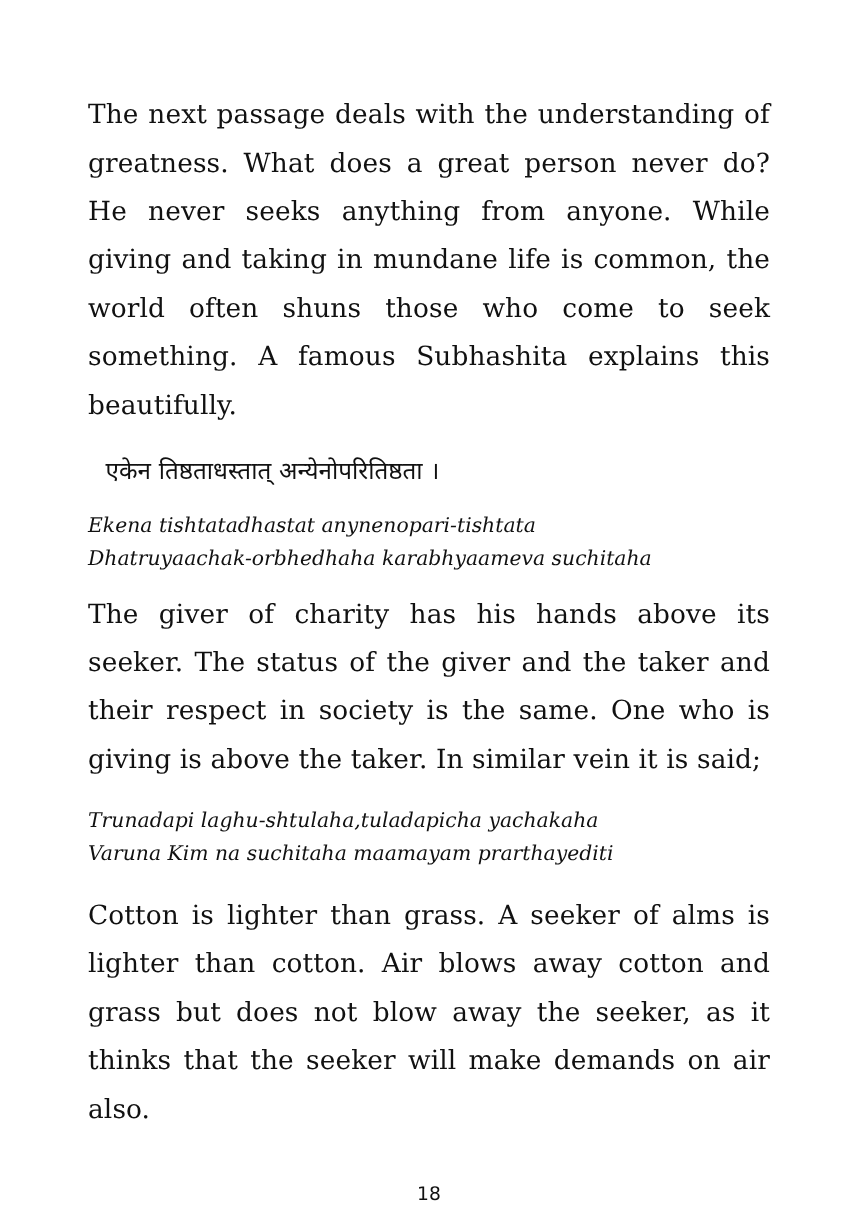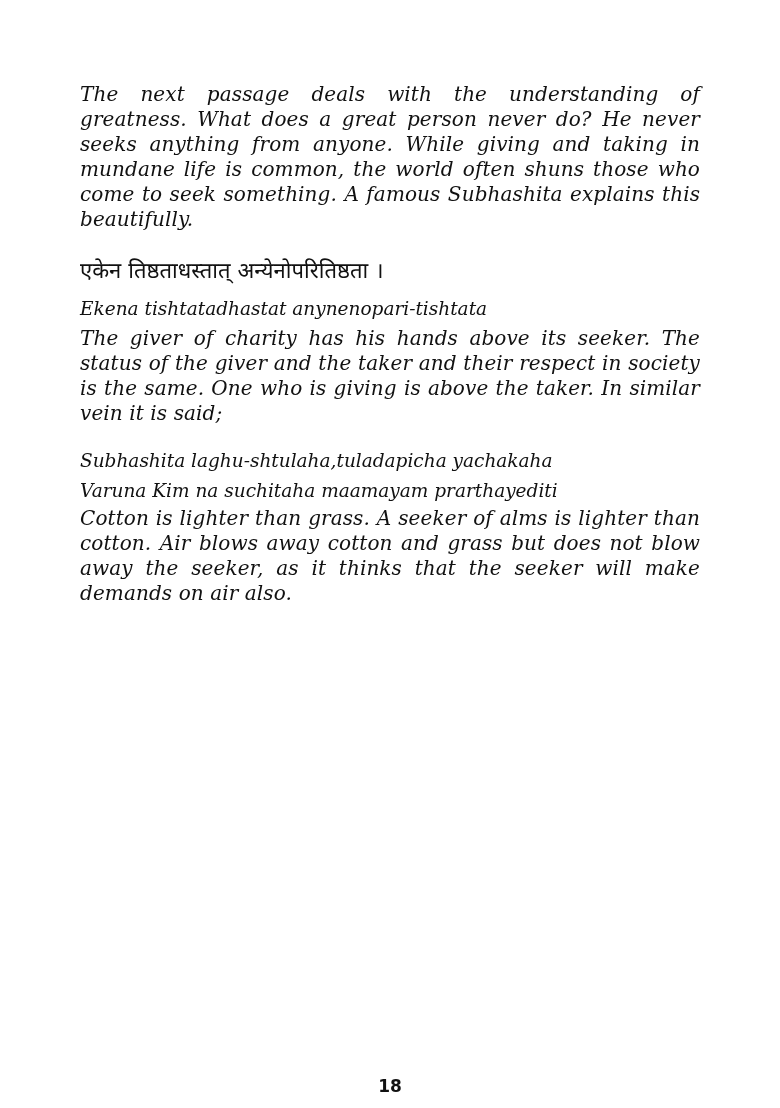--- a/index.html
+++ b/index.html
@@ -15,76 +15,76 @@
       color: #111111;
     }
     .page {
       position: absolute;
       left: 80px;
       top: 82px;
       width: 620px;
     }
     .para {
       font-family: "DejaVu Serif", "Liberation Serif", serif;
-      font-style: italic;
-      font-size: 20px;
-      line-height: 25px;
+      font-size: 24px;
+      line-height: 44px;
       text-align: justify;
       letter-spacing: 0.1px;
       margin: 0;
     }
     .para-1 { margin-bottom: 20px; }
-    .para-2 { margin-top: 2px; margin-bottom: 20px; }
-    .para-3 { }
+    .para-2 { margin-top: 12px; margin-bottom: 20px; }
+    .para-3 { margin-top: 18px; }
     .verse {
       font-family: "DejaVu Sans", "Liberation Sans", sans-serif;
       font-size: 22px;
       line-height: 38px;
-      margin: 0;
+      margin: 16px;
       white-space: nowrap;
     }
     .translit {
       font-family: "DejaVu Serif", "Liberation Serif", serif;
       font-style: italic;
       font-size: 18.5px;
       line-height: 30px;
       margin: 4px 0 0 0;
       white-space: nowrap;
     }
     .translit div { white-space: nowrap; }
     .page-number {
       position: absolute;
       left: 0;
       width: 780px;
       top: 1076px;
       text-align: center;
       font-family: "DejaVu Sans", "Liberation Sans", sans-serif;
-      font-weight: bold;
+      font-weight: normal;
       font-size: 17px;
     }
   </style>
 </head>
 <body>
 
 <div class="page">
 
   <p class="para para-1">The next passage deals with the understanding of greatness. What does a great person never do? He never seeks anything from anyone. While giving and taking in mundane life is common, the world often shuns those who come to seek something. A famous Subhashita explains this beautifully.</p>
 
   <div>
     <div class="verse">एकेन तिष्ठताधस्तात् अन्येनोपरितिष्ठता ।</div>
     <div class="translit">
       <div>Ekena tishtatadhastat anynenopari-tishtata</div>
+      <div>Dhatruyaachak-orbhedhaha karabhyaameva suchitaha</div>
     </div>
   </div>
 
   <p class="para para-2">The giver of charity has his hands above its seeker. The status of the giver and the taker and their respect in society is the same. One who is giving is above the taker. In similar vein it is said;</p>
 
   <div>
     <div class="translit">
-      <div>Subhashita laghu-shtulaha,tuladapicha yachakaha</div>
+      <div>Trunadapi laghu-shtulaha,tuladapicha yachakaha</div>
       <div>Varuna Kim na suchitaha maamayam prarthayediti</div>
     </div>
   </div>
 
   <p class="para para-3">Cotton is lighter than grass. A seeker of alms is lighter than cotton. Air blows away cotton and grass but does not blow away the seeker, as it thinks that the seeker will make demands on air also.</p>
 
 </div>
 
 <div class="page-number">18</div>
 

